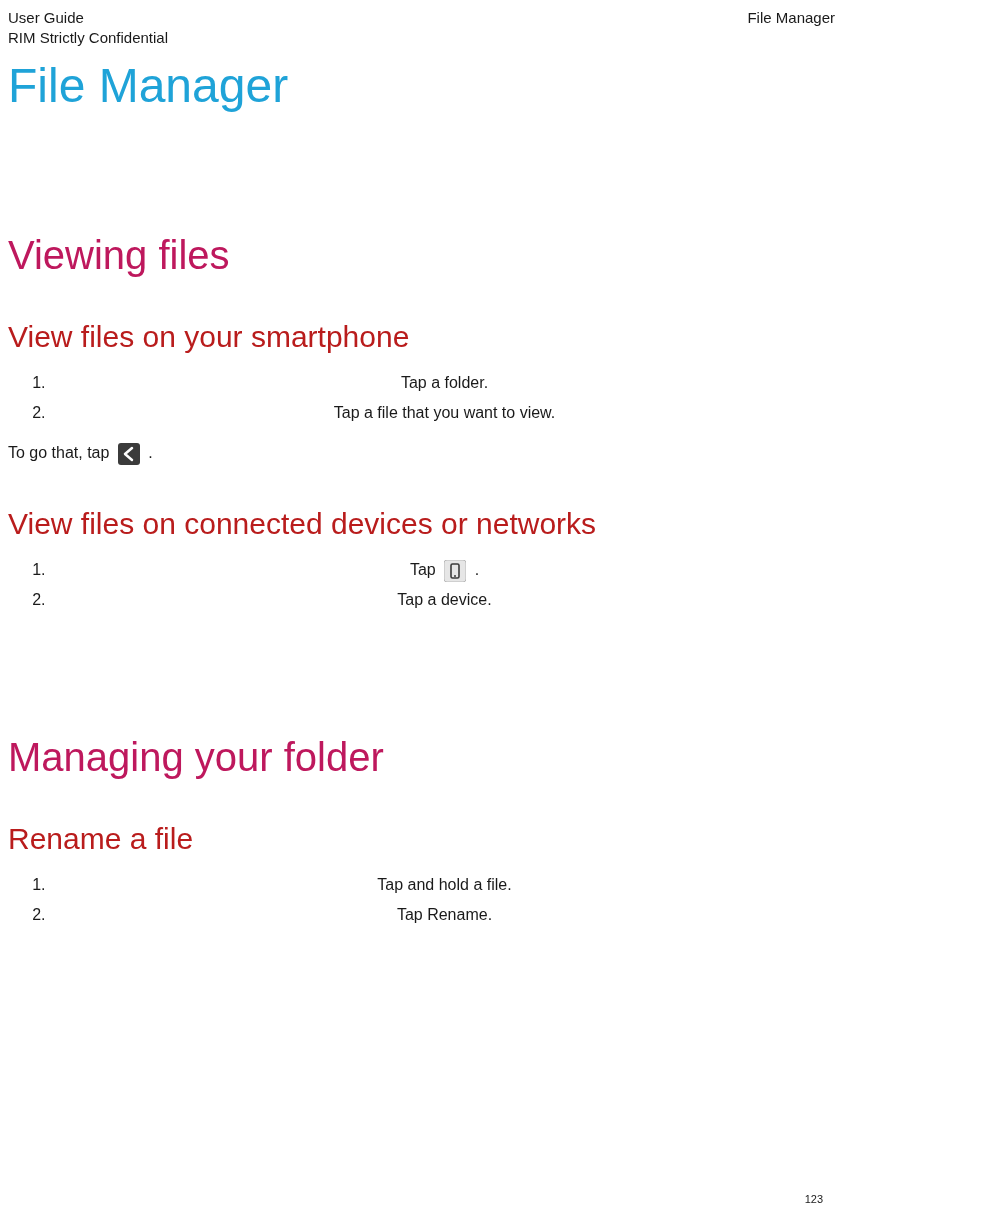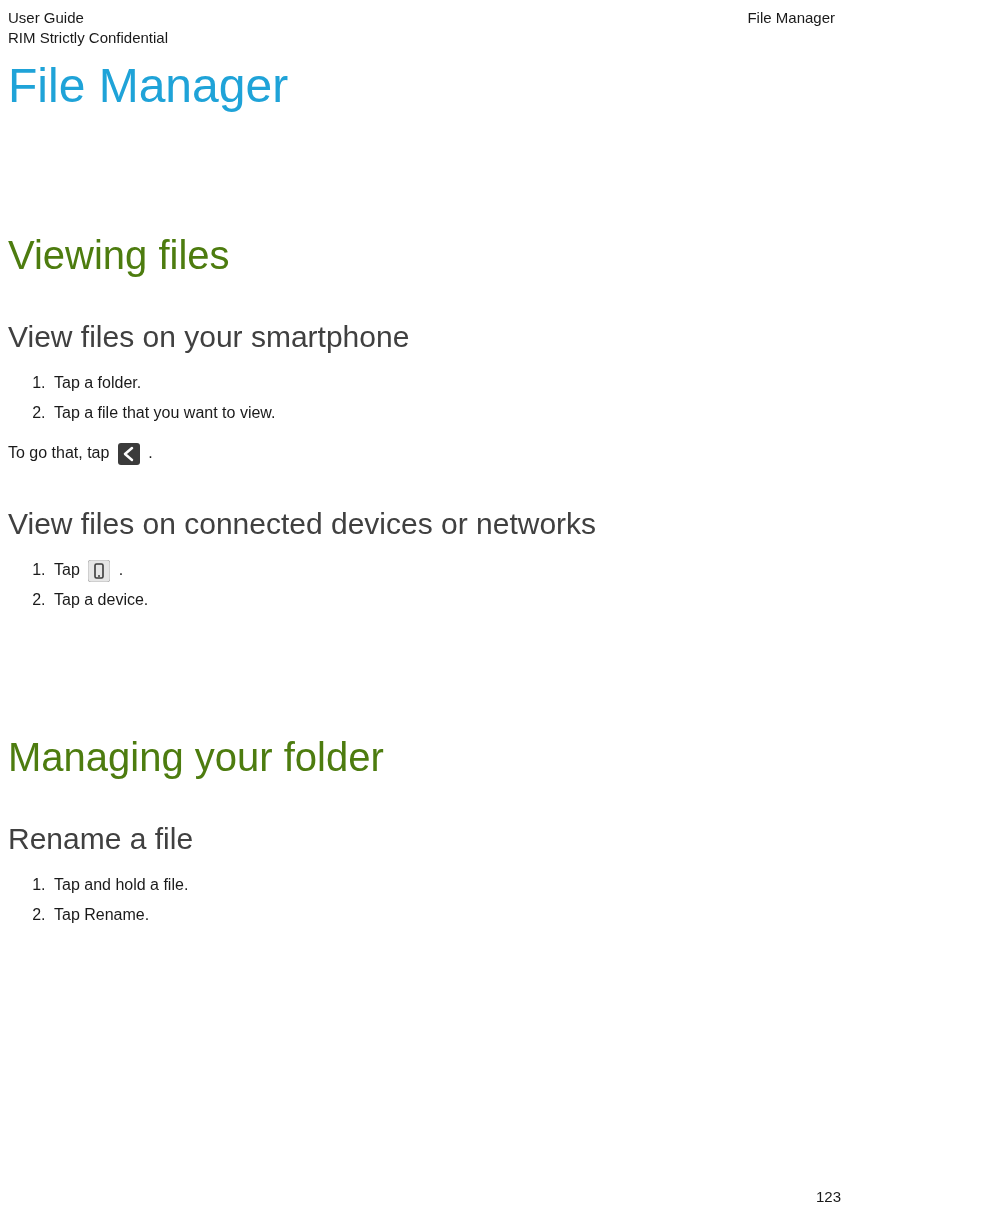--- a/index.html
+++ b/index.html
@@ -38,57 +38,58 @@
     right: 8px;
   }
   .h1 {
     color: #1fa3d8;
     font-size: 48px;
     font-weight: 400;
     margin: 0 0 60px 0;
     letter-spacing: 0px;
   }
   .h2 {
-    color: #4d7c0f;
+    color: #be185d;
     font-size: 40px;
     font-weight: 400;
     margin: 120px 0 30px 0;
   }
   .h3 {
-    color: #404040;
+    color: #b91c1c;
     font-size: 30px;
     font-weight: 400;
     margin: 42px 0 14px 0;
   }
   ol.steps {
     margin: 12px 0 8px 0;
     padding: 0 0 0 42px;
     font-size: 16px;
     line-height: 30px;
+    text-align: center;
   }
   ol.steps li {
     padding-left: 4px;
   }
   .body-text {
     font-size: 16px;
     margin: 14px 0;
     line-height: 22px;
   }
   .inline-icon {
     display: inline-block;
     vertical-align: middle;
     width: 22px;
     height: 22px;
     margin: 0 4px;
   }
   .page-number {
     position: absolute;
     bottom: 8px;
-    right: 2px;
-    font-size: 15px;
+    right: 20px;
+    font-size: 11px;
   }
   .bold { font-weight: 400; }
 </style>
 </head>
 <body>
 
 <div class="page">
 
   <div class="header-left">
     <div>User Guide</div>

